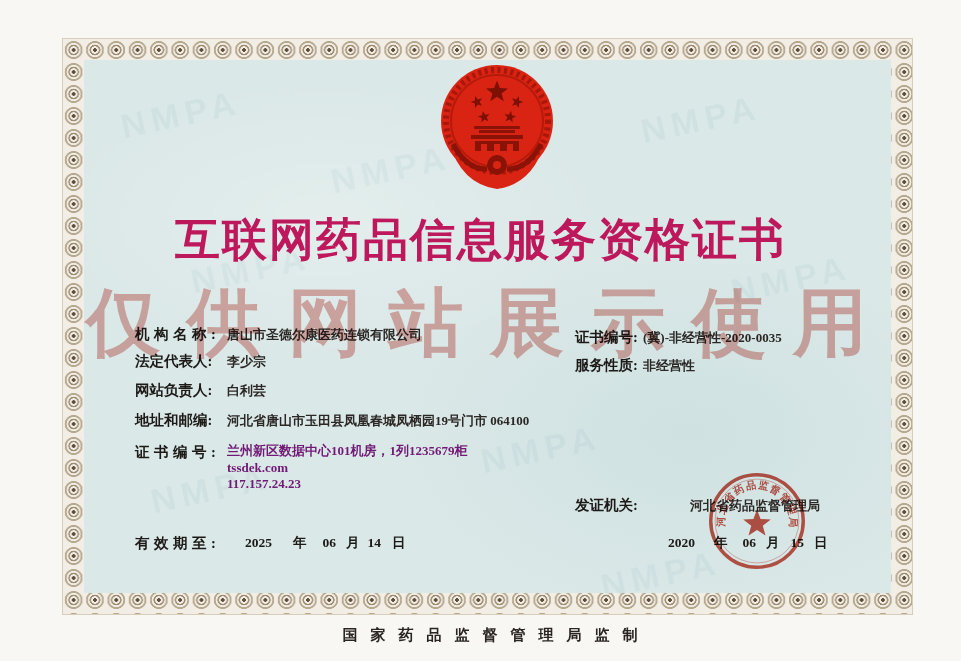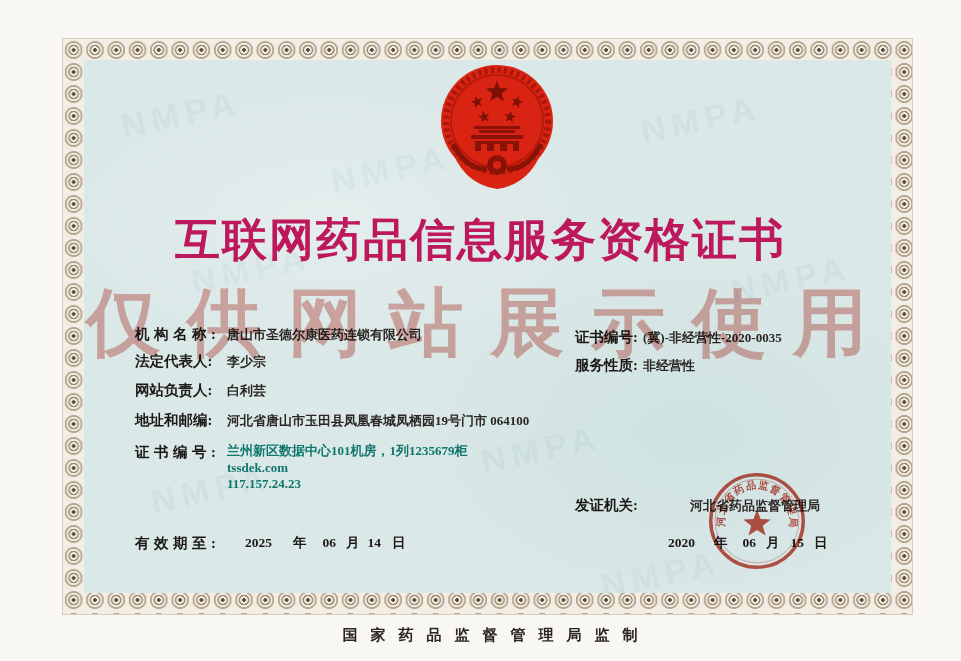--- a/index.html
+++ b/index.html
@@ -33,21 +33,21 @@
   .title{position:absolute;left:0;top:210px;width:961px;text-align:center;z-index:3;
          font-size:45px;font-weight:bold;letter-spacing:2px;color:#be185d;margin:0;}
   .row{position:absolute;display:flex;align-items:flex-start;z-index:3;}
   .row-l{left:135px;}
   .row-r{left:575px;}
   .lbl{font-weight:bold;font-size:14.5px;flex:none;white-space:nowrap;}
   .row-l .lbl{width:92px;}
   .row-r .lbl{width:68px;}
   .spread{letter-spacing:4.5px;}
   .val{font-weight:bold;font-size:13px;color:#2b2724;white-space:nowrap;padding-top:1px;}
-  .multiline .line{font-weight:bold;font-size:13px;color:#0f766e;line-height:16.5px;white-space:nowrap;}
+  .multiline .line{font-weight:bold;font-size:13px;color:#701a75;line-height:16.5px;white-space:nowrap;}
   .dateparts{display:flex;align-items:baseline;}
   .dp{font-weight:bold;font-size:13.5px;white-space:nowrap;}
   .seal{position:absolute;left:704px;top:468px;width:106px;height:106px;z-index:4;
         mix-blend-mode:multiply;opacity:.85;}
   .watermark{position:absolute;left:86px;top:274px;z-index:6;pointer-events:none;
         font-size:74px;font-weight:bold;letter-spacing:27px;white-space:nowrap;
         color:#e0928c;opacity:.72;mix-blend-mode:multiply;}
   .footer{position:absolute;left:16px;top:626px;width:961px;text-align:center;z-index:3;
         font-size:15px;font-weight:bold;letter-spacing:13px;color:#2a2522;}
 </style>

